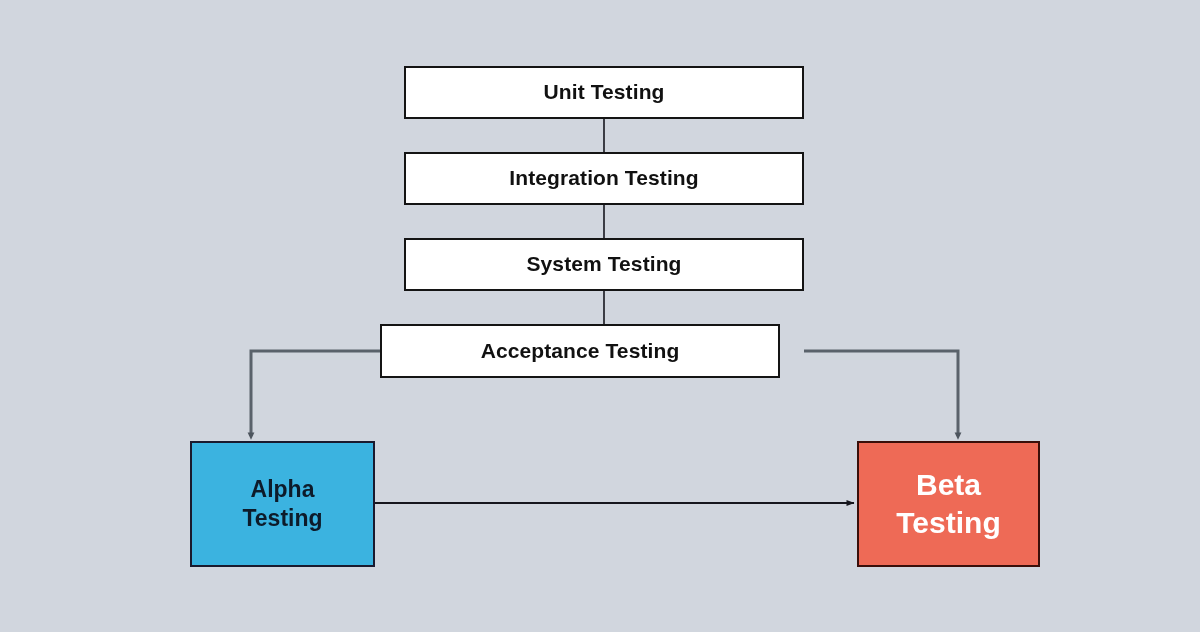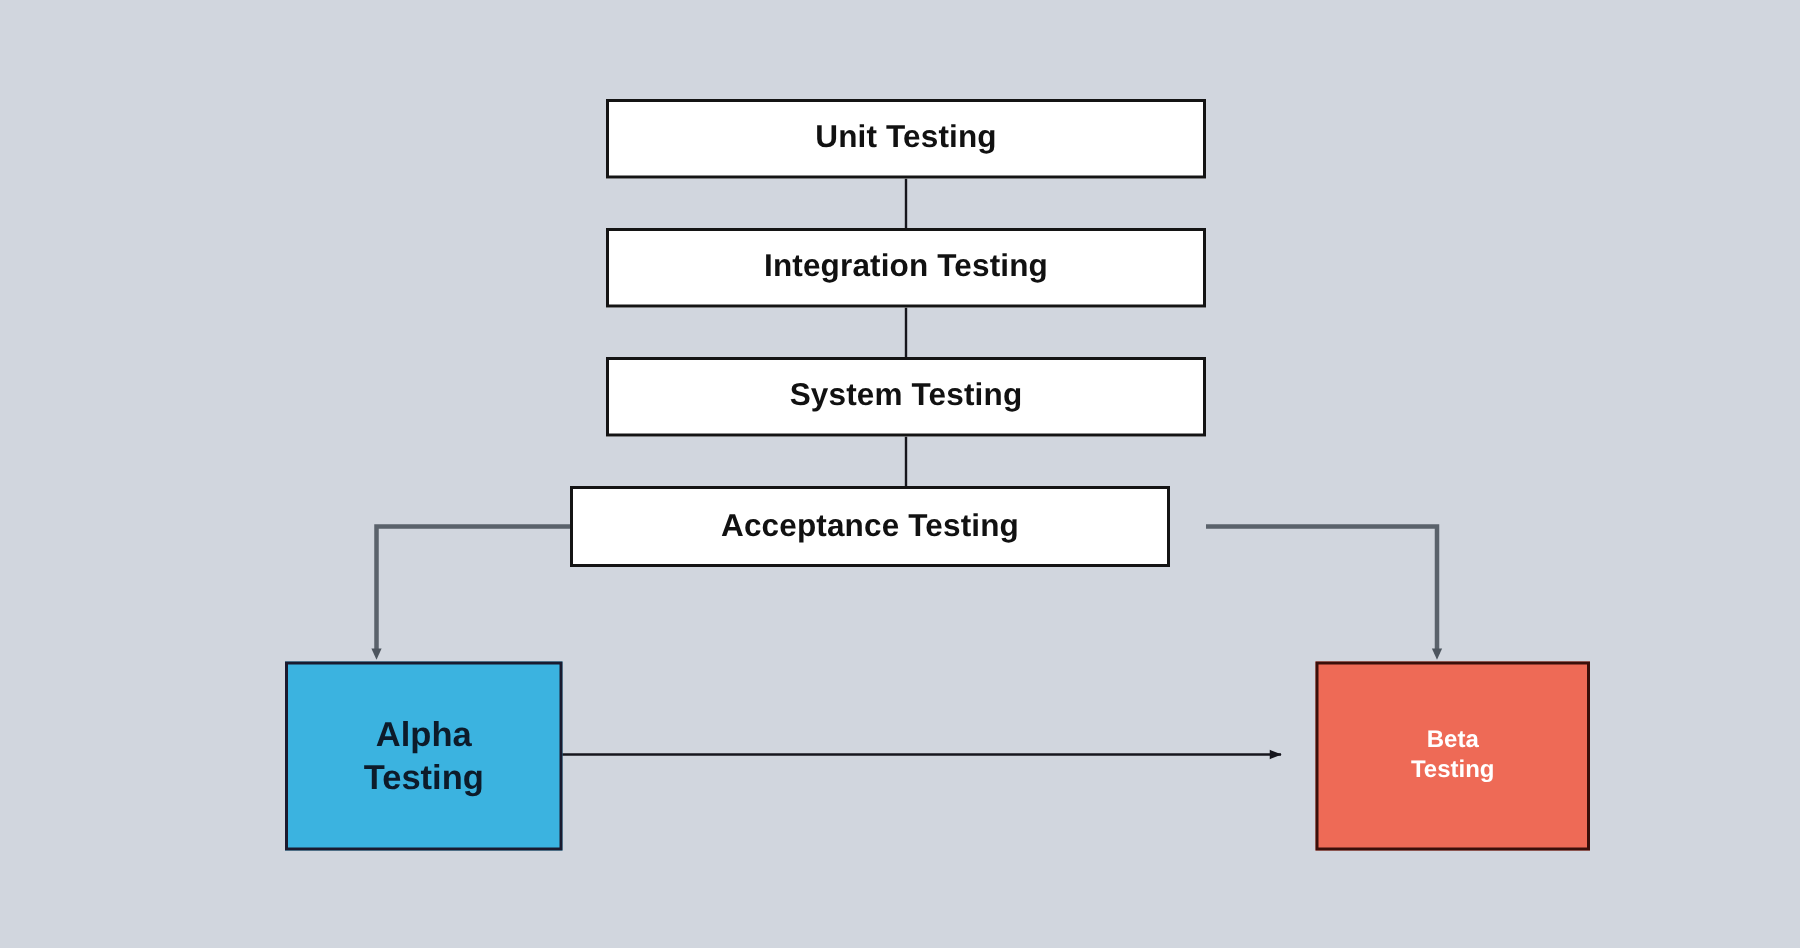--- a/index.html
+++ b/index.html
@@ -48,24 +48,23 @@
   .node-alpha {
     background: #3bb3e0;
     border: 2px solid #1a1a2e;
     font-size: 23px;
     font-weight: bold;
     color: #0d1b2a;
   }
   .node-beta {
     background: #ee6a56;
     border: 2px solid #3a0f0a;
-    font-size: 16px;
+    font-size: 30px;
     font-weight: bold;
     color: #ffffff;
-    margin-left: 20px;
   }
   .node-label {
     display: block;
     white-space: pre-line;
   }
 </style>
 </head>
 <body>
 
 <div id="canvas">

